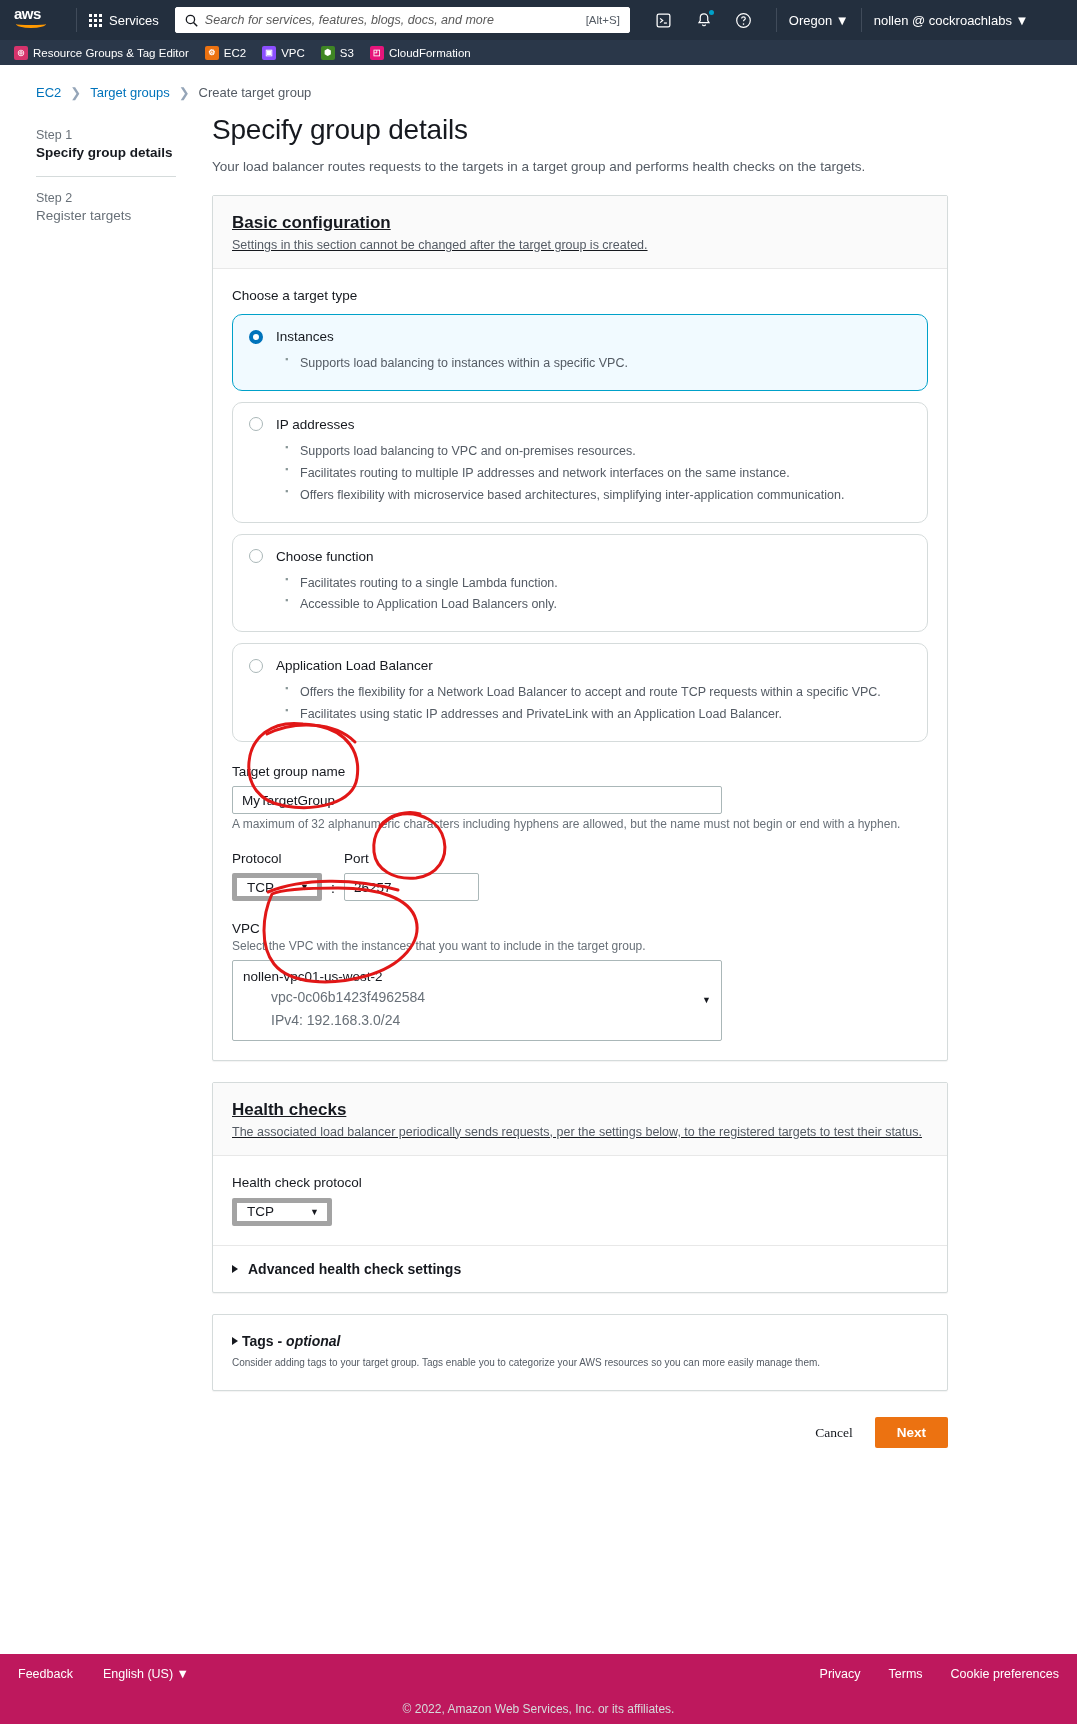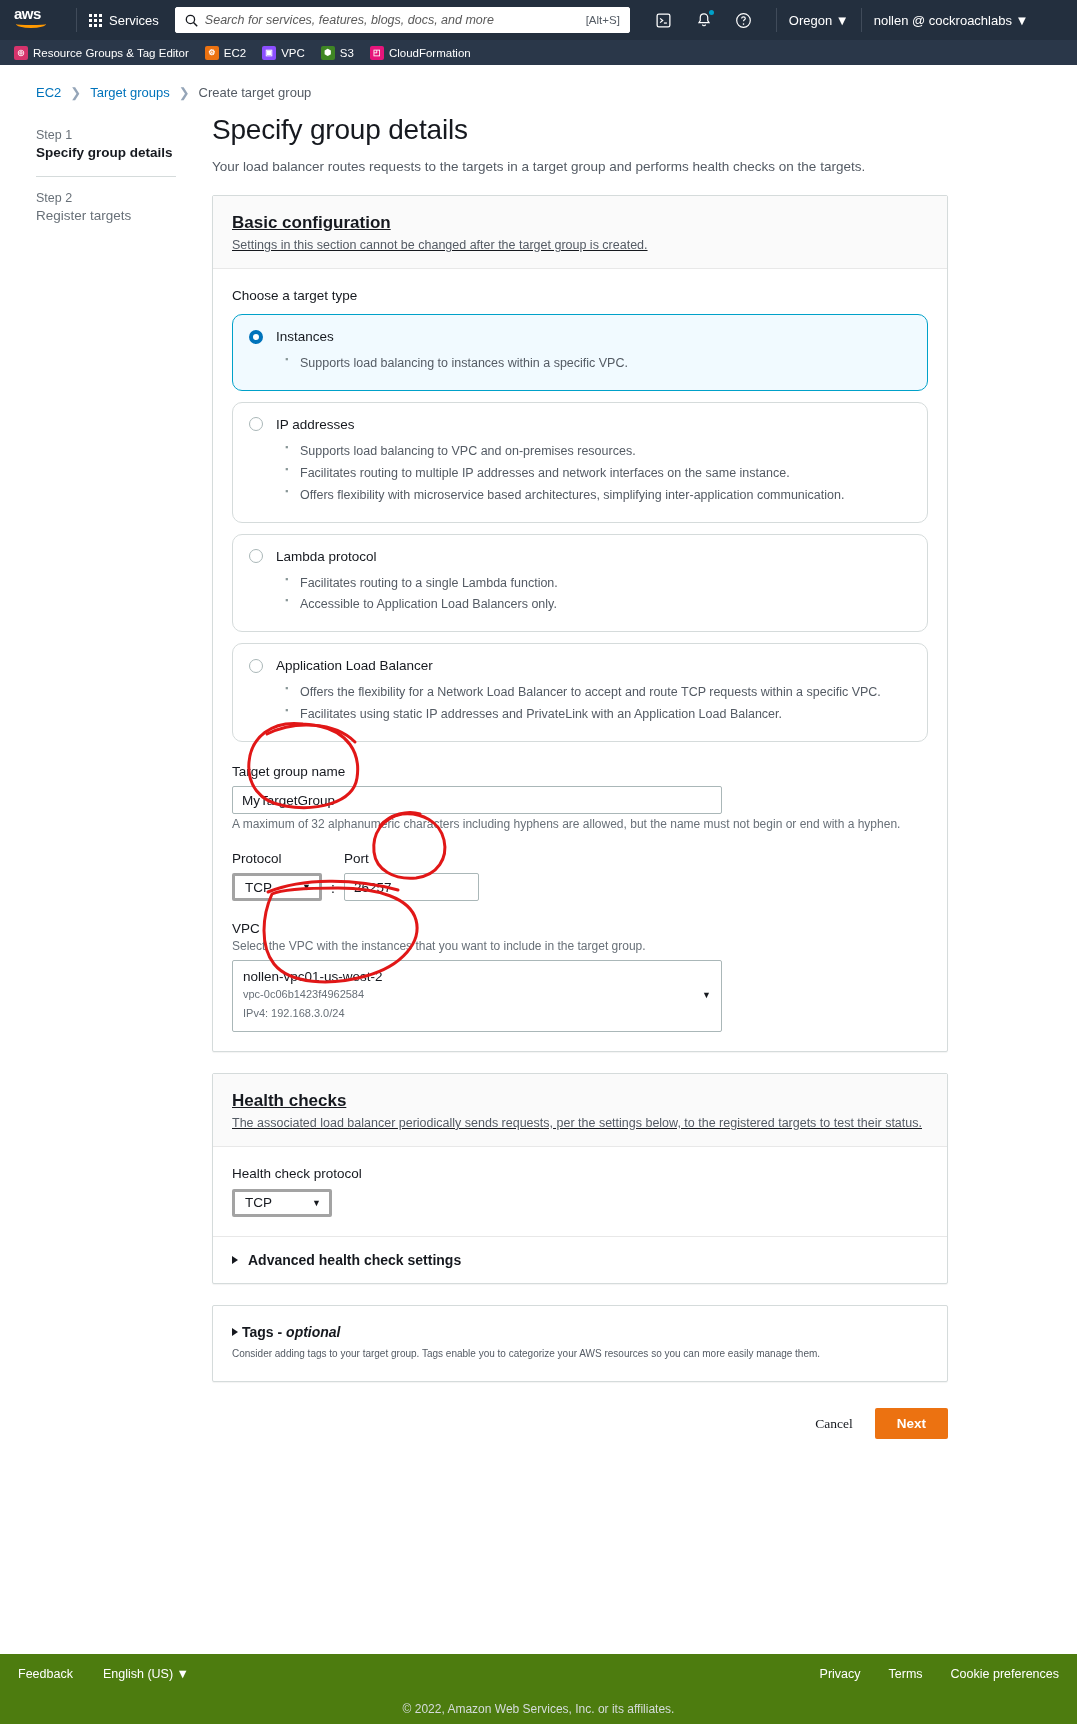--- a/index.html
+++ b/index.html
@@ -154,38 +154,38 @@
     border-radius: 2px;
     padding: 0 9px;
     font-size: 13.5px;
     font-family: "Liberation Sans", sans-serif;
     color: #16191f;
     background: #fff;
     outline: none;
   }
   .sel {
     height: 28px;
-    border: 3px solid #a3a3a3;
+    border: 5px solid #a3a3a3;
     border-radius: 2px;
     background: #fff;
     display: flex; align-items: center; justify-content: space-between;
     padding: 0 8px 0 10px;
     font-size: 13.5px;
     cursor: pointer;
   }
   .caret { font-size: 9px; color: #16191f; margin-left: 12px; }
   .colon { font-size: 14px; color: #16191f; margin: 0 9px 5px 9px; }
 
   .vpc-sel {
     border: 1px solid #aab7b8; border-radius: 2px; background: #fff;
     padding: 8px 10px 9px 10px; display: flex; align-items: center;
     justify-content: space-between; cursor: pointer; margin-top: 7px;
   }
   .vpc-name { font-size: 13.5px; color: #16191f; }
-  .vpc-sub { font-size: 11px; color: #687078; margin-top: 3px; line-height: 1.45; }
+  .vpc-sub { font-size: 14px; color: #687078; margin-top: 3px; line-height: 1.45; margin-left: 28px; }
 
   .expander { padding: 15px 19px; display: flex; align-items: center; gap: 10px; cursor: pointer; border-top: 1px solid #e8e8e8; }
   .tri { width: 0; height: 0; border-left: 6px solid #16191f; border-top: 4.5px solid transparent; border-bottom: 4.5px solid transparent; flex: 0 0 auto; }
   .exp-label { font-size: 14px; font-weight: bold; color: #16191f; }
   .exp-label em { font-style: italic; }
 
   .tags-card { padding: 18px 19px 20px 19px; }
   .tags-desc { font-size: 10px; color: #545b64; margin: 6px 0 0 0; line-height: 1.55; max-width: 640px; }
 
   
@@ -193,21 +193,21 @@
   .btn-cancel { font-size: 13.5px; color: #16191f; cursor: pointer; background: none; border: none; font-family: Liberation Serif, serif; }
   .btn-next {
     background: #ec7211; color: #fff; border: none; border-radius: 2px;
     font-size: 13.5px; font-weight: bold; padding: 8px 22px; cursor: pointer;
     font-family: "Liberation Sans", sans-serif;
   }
 
   
   .footer {
     position: absolute; left: 0; bottom: 0; width: 1077px;
-    background: #4d7c0f; color: #ffffff;
+    background: #be185d; color: #ffffff;
   }
   .footer-top { height: 40px; display: flex; align-items: center; padding: 0 18px; font-size: 12.5px; }
   .footer-left { display: flex; align-items: center; gap: 30px; }
   .footer-right { margin-left: auto; display: flex; align-items: center; gap: 28px; }
   .footer a, .footer .lk { color: #ffffff; text-decoration: none; cursor: pointer; }
   .footer-bottom { height: 30px; display: flex; align-items: center; justify-content: center; font-size: 12px; color: #d5dbdb; }
 
   
   .annot { position: absolute; pointer-events: none; }
   .annot svg { display: block; overflow: visible; }
@@ -349,21 +349,21 @@
           <ul>
             <li>Supports load balancing to VPC and on-premises resources.</li>
             <li>Facilitates routing to multiple IP addresses and network interfaces on the same instance.</li>
             <li>Offers flexibility with microservice based architectures, simplifying inter-application communication.</li>
           </ul>
         </div>
 
         <div class="tile">
           <div class="tile-top">
             <span class="radio"></span>
-            <span class="tile-title">Lambda protocol</span>
+            <span class="tile-title">Choose function</span>
           </div>
           <ul>
             <li>Facilitates routing to a single Lambda function.</li>
             <li>Accessible to Application Load Balancers only.</li>
           </ul>
         </div>
 
         <div class="tile">
           <div class="tile-top">
             <span class="radio"></span>

